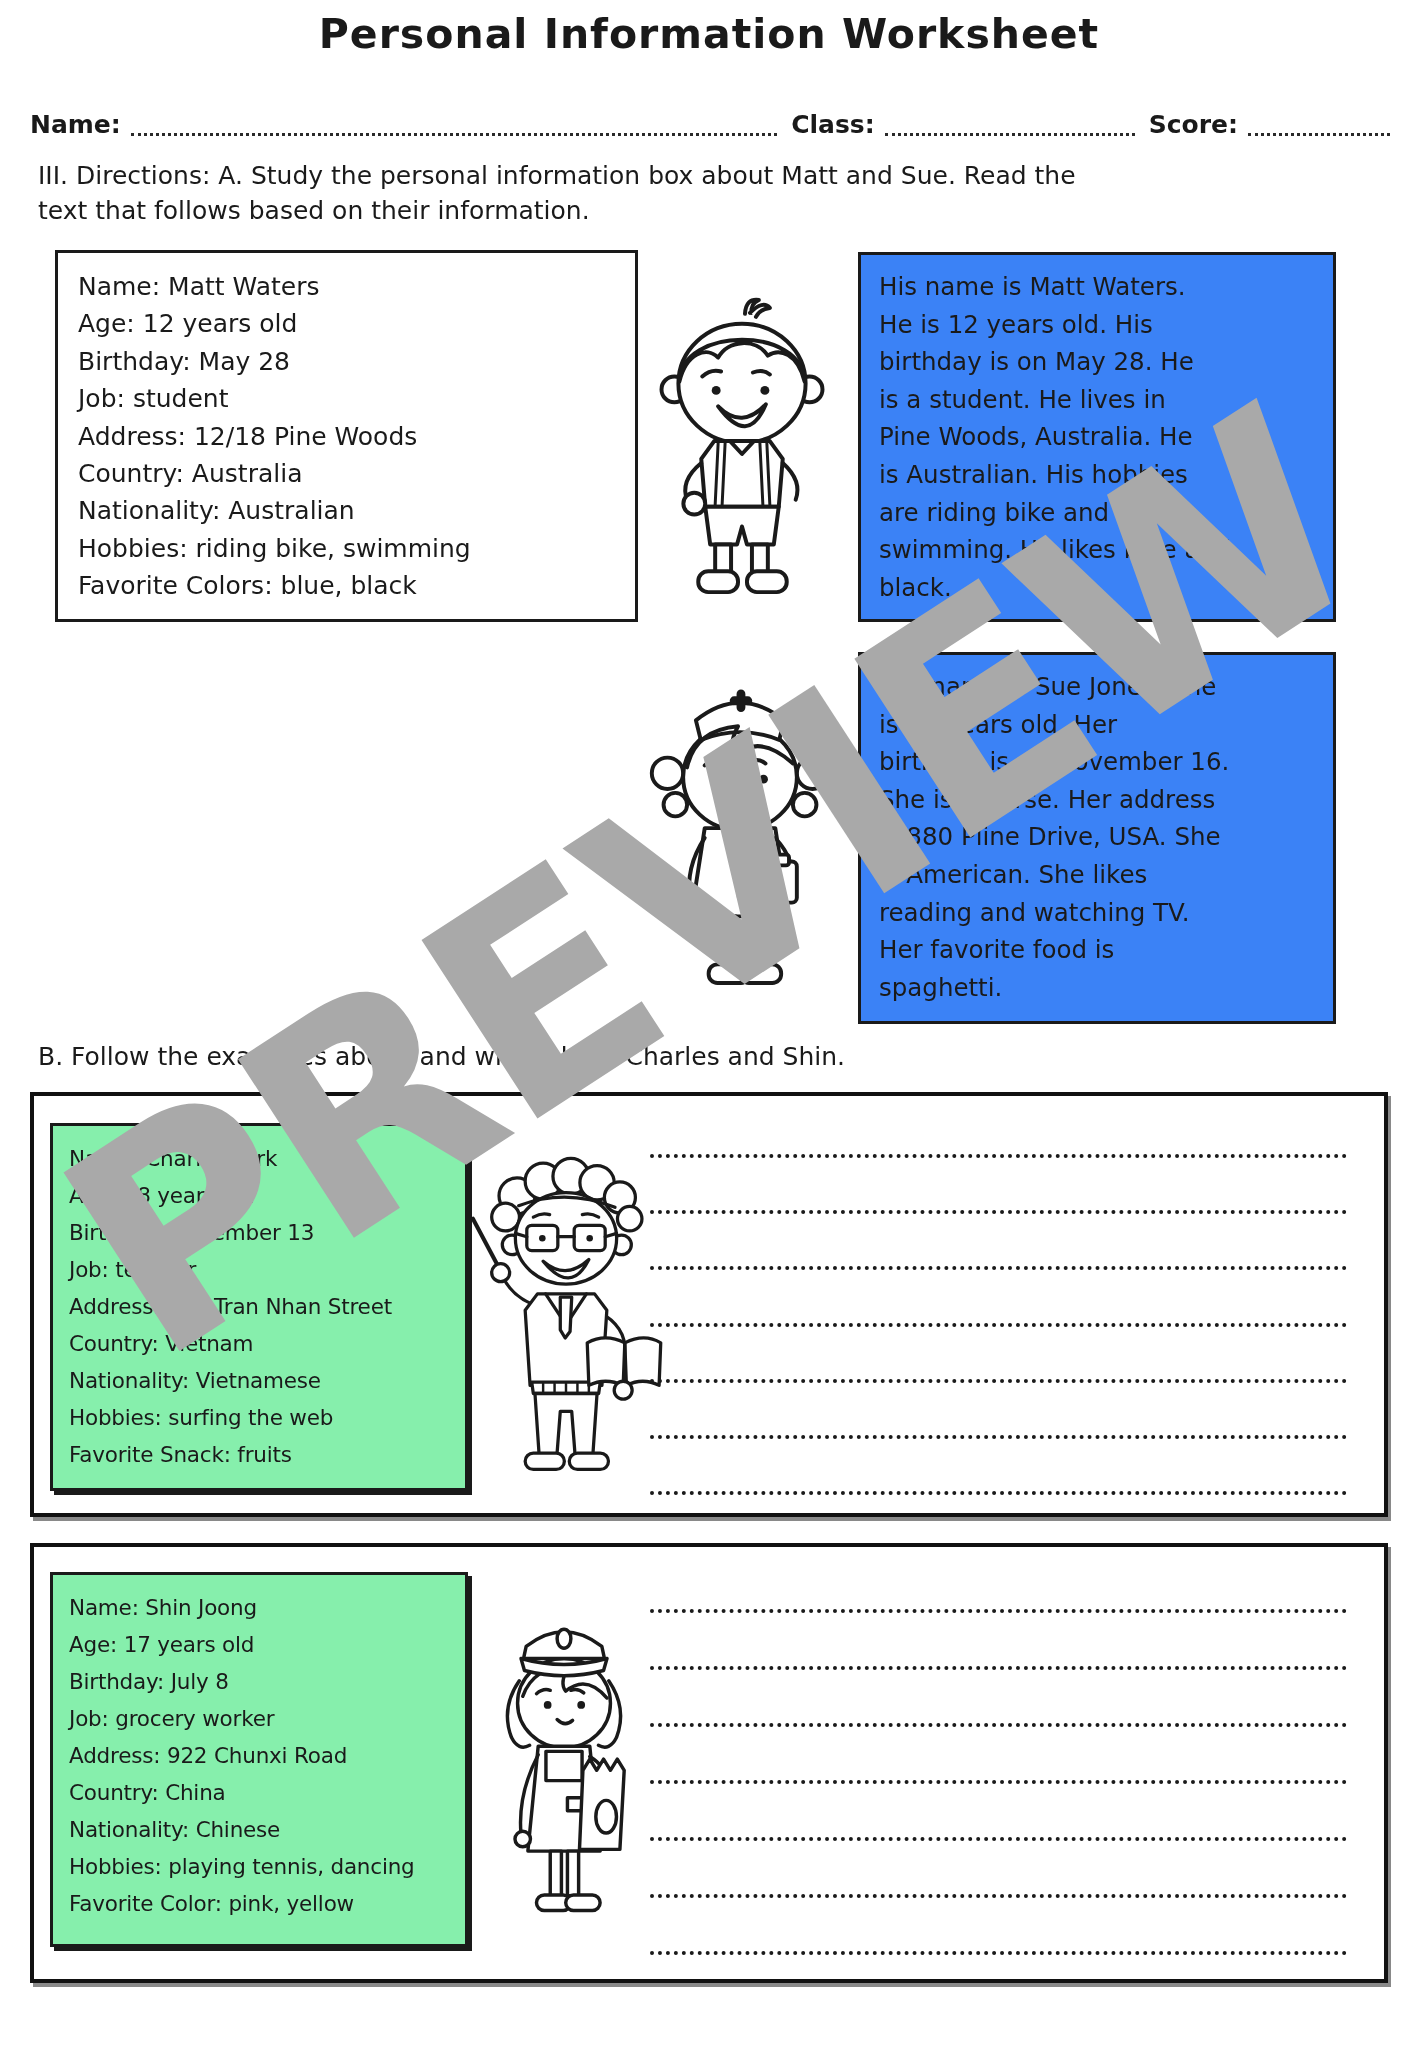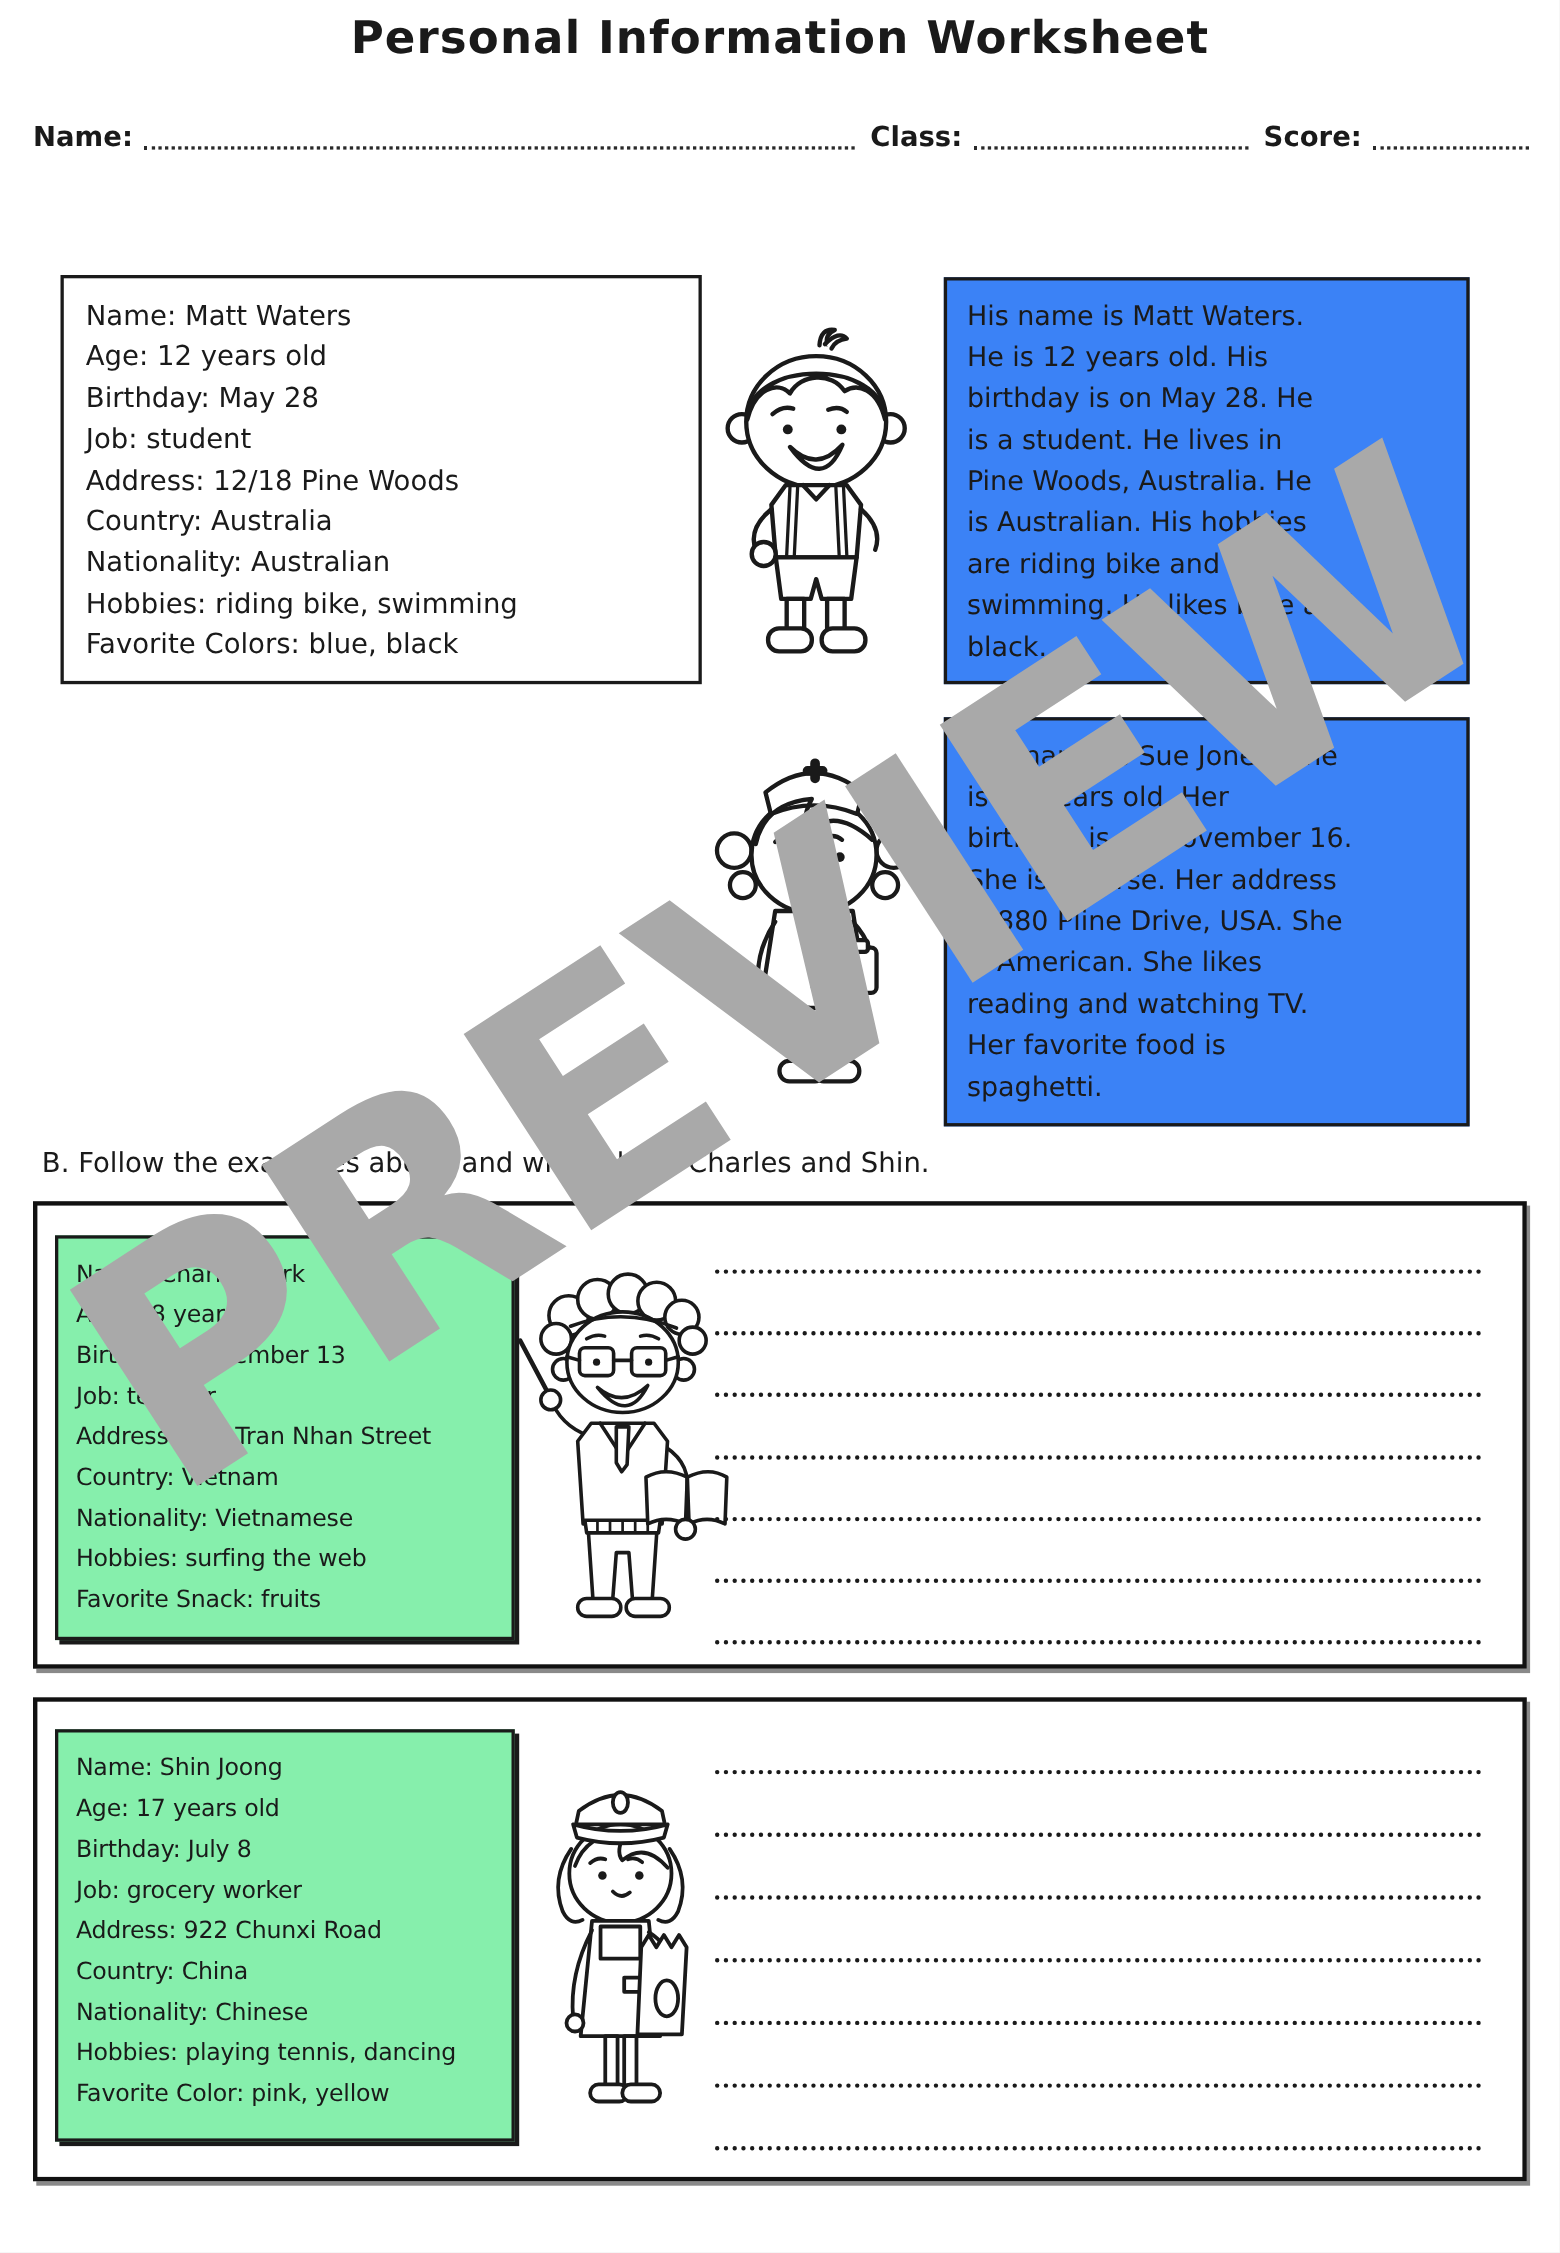--- a/index.html
+++ b/index.html
@@ -97,20 +97,22 @@
     <span class="hlabel">Name:</span>
     <span id="name-dots" class="dotline"></span>
     <span class="hlabel">Class:</span>
     <span id="class-dots" class="dotline"></span>
     <span class="hlabel">Score:</span>
     <span id="score-dots" class="dotline"></span>
   </div>
 
   <div id="title">Personal Information Worksheet</div>
 
+  <div id="directions-a" class="pre">III. Directions: A. Study the personal information box about Matt and Sue. Read the
+text that follows based on their information.</div>
 
   <div id="matt-info" class="infobox pre">Name: Matt Waters
 Age: 12 years old
 Birthday: May 28
 Job: student
 Address: 12/18 Pine Woods
 Country: Australia
 Nationality: Australian
 Hobbies: riding bike, swimming
 Favorite Colors: blue, black</div>

